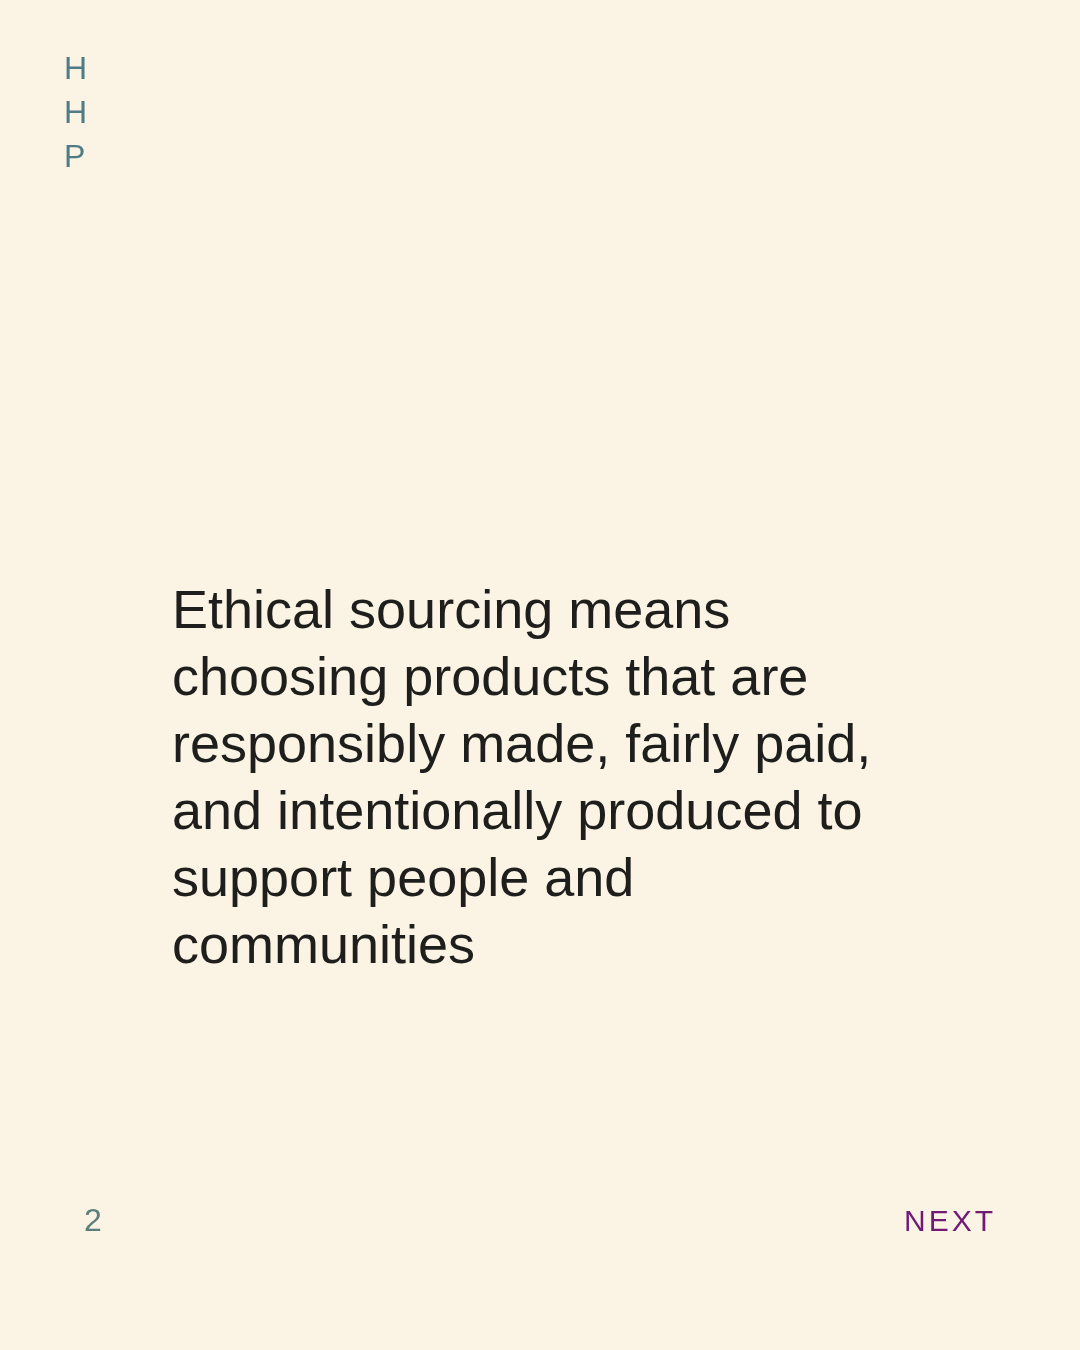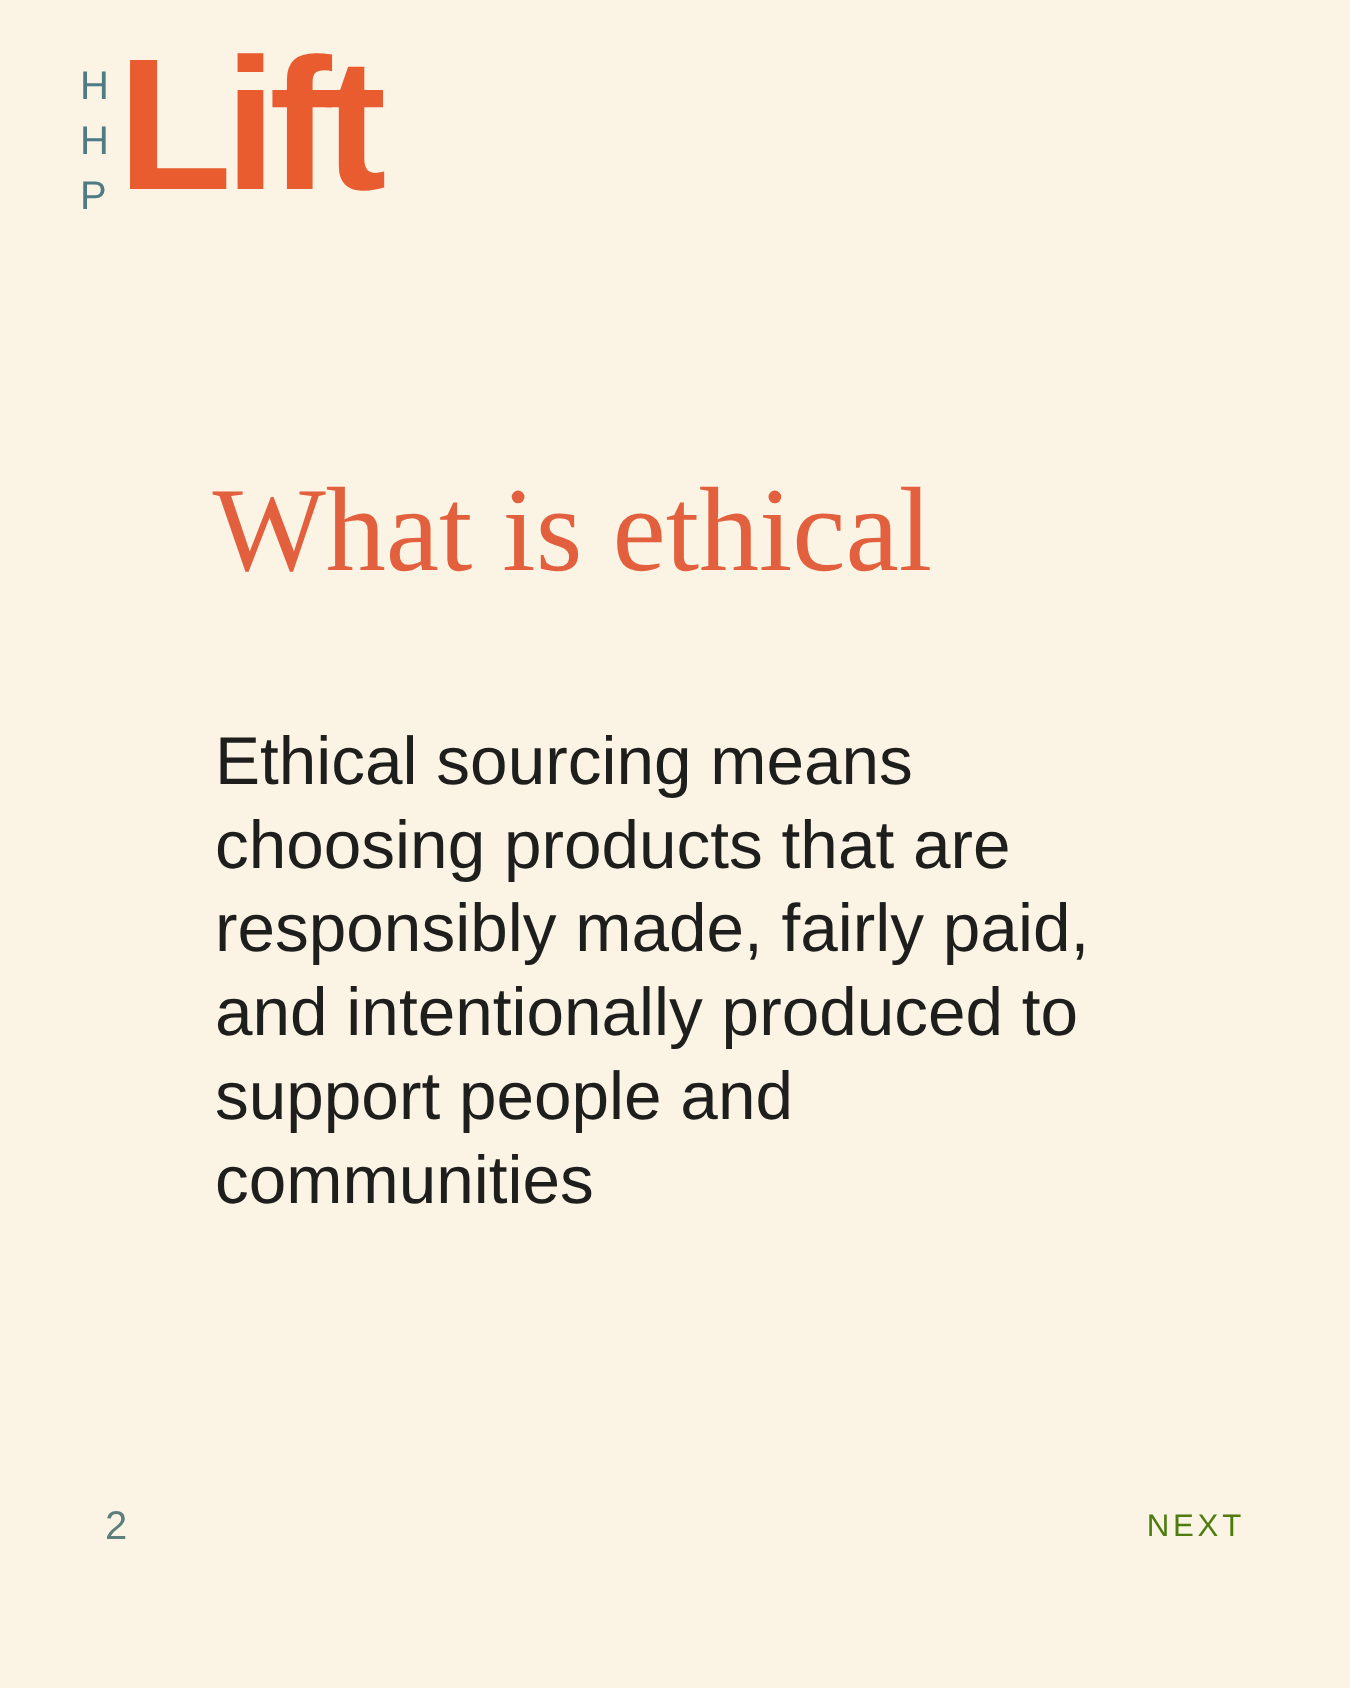--- a/index.html
+++ b/index.html
@@ -84,44 +84,42 @@
     left: 84px;
     top: 1200px;
     color: #5C7F7C;
     font-size: 32px;
     line-height: 40px;
   }
   .next {
     position: absolute;
     right: 84px;
     top: 1206px;
-    color: #4d7c0f;
-    font-size: 25px;
+    color: #701a75;
+    font-size: 30px;
     line-height: 30px;
     letter-spacing: 3px;
     cursor: pointer;
   }
 </style>
 </head>
 <body>
 
 <div class="slide">
 
   <header class="logo">
     <div class="hhp">
       <span>H</span>
       <span>H</span>
       <span>P</span>
     </div>
-    <div class="lift">Lift</div>
   </header>
 
   <main>
     <h1 class="heading">
-      <span>What is ethical</span>
     </h1>
 
     <p class="bodytext">
       <span>Ethical sourcing means</span>
       <span>choosing products that are</span>
       <span>responsibly made, fairly paid,</span>
       <span>and intentionally produced to</span>
       <span>support people and</span>
       <span>communities</span>
     </p>

